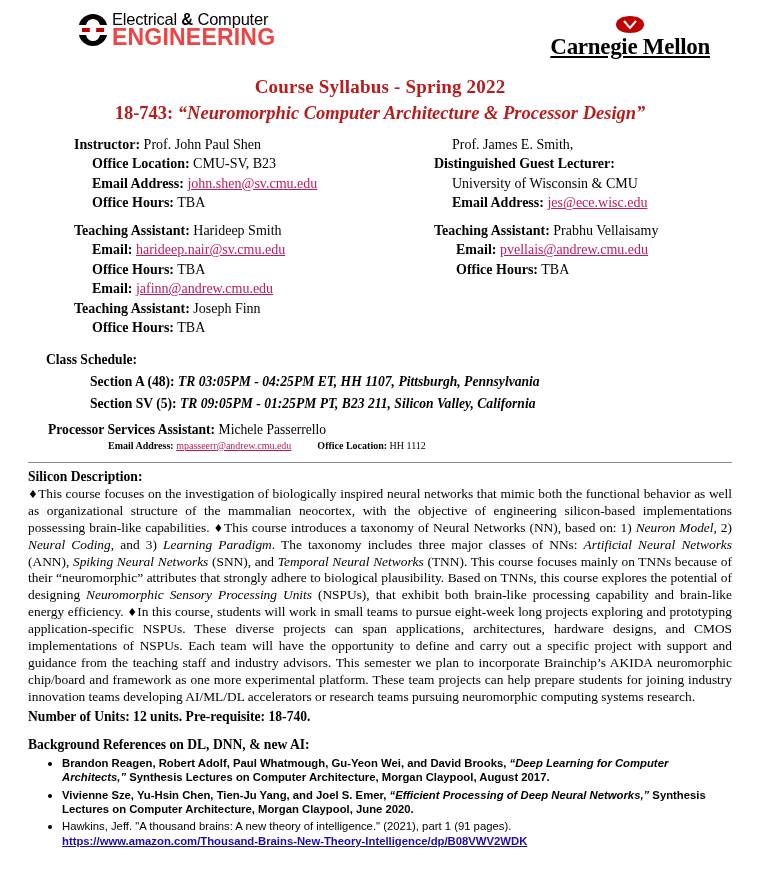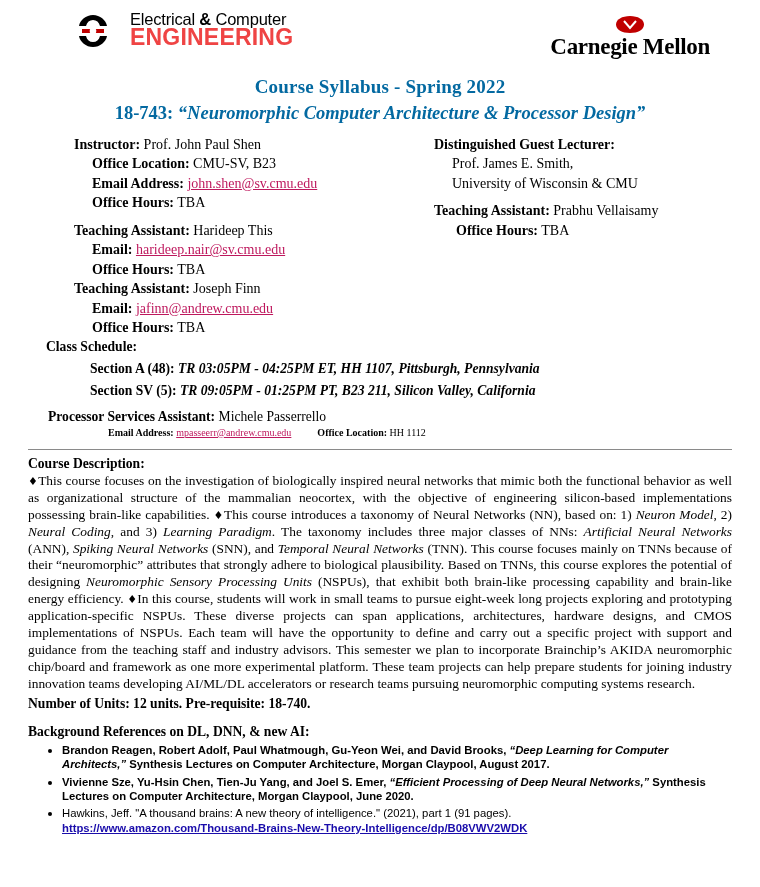--- a/index.html
+++ b/index.html
@@ -25,22 +25,22 @@
   .logo-row {
     display: flex;
     align-items: flex-start;
     justify-content: space-between;
     height: 56px;
     padding: 2px 8px 0 48px;
     box-sizing: border-box;
   }
   .ece-logo {
     display: flex;
-    align-items: flex-end;
-    gap: 20px;
+    align-items: center;
+    gap: 2px;
   }
   .ece-mark {
     width: 34px;
     height: 34px;
     position: relative;
     flex: 0 0 auto;
   }
   .ece-mark svg { display: block; }
   .ece-text {
     line-height: 0.92;
@@ -63,30 +63,31 @@
     text-align: left;
     font-family: "Liberation Serif", serif;
     padding-top: 4px;
     padding-right: 14px;
   }
   .cmu-logo .cmu-name {
     font-size: 23px;
     font-weight: 700;
     letter-spacing: -0.3px;
     white-space: nowrap;
+    text-decoration: underline;
   }
   .cmu-mark {
     display: block;
     margin: 0 auto 1px auto;
   }
   
   .title-block {
     text-align: center;
     margin-top: 10px;
-    color: #0369a1;
+    color: #b91c1c;
   }
   .title-1 {
     font-size: 19px;
     font-weight: 700;
     letter-spacing: 0.2px;
   }
   .title-2 {
     font-size: 18.5px;
     font-weight: 700;
     margin-top: 5px;
@@ -104,21 +105,21 @@
   .lbl { font-weight: 700; }
   .row { margin-bottom: 1px; line-height: 1.32; }
   .indent1 { padding-left: 18px; }
   .indent2 { padding-left: 22px; }
   .blk { margin-top: 9px; }
   a.link {
     color: #be185d;
     text-decoration: underline;
   }
   
-  .sched { font-size: 13.6px; }
+  .sched { margin-top: 13px; font-size: 13.6px; }
   .sched .hdr { font-weight: 700; padding-left: 18px; }
   .sched .line {
     padding-left: 62px;
     margin-top: 5px;
     line-height: 1.3;
   }
   .sched .line .sec { font-weight: 700; }
   .sched .line .det { font-style: italic; font-weight: 700; }
   .asa { margin-top: 9px; font-size: 13.6px; padding-left: 20px; }
   .asa2 { margin-top: 2px; font-size: 10px; padding-left: 80px; }
@@ -210,61 +211,63 @@
     <div class="col-left">
 
       <div>
         <div class="row"><span class="lbl">Instructor:</span> <span>Prof. John Paul Shen</span></div>
         <div class="row indent1"><span class="lbl">Office Location:</span> <span>CMU-SV, B23</span></div>
         <div class="row indent1"><span class="lbl">Email Address:</span> <a class="link" href="#">john.shen@sv.cmu.edu</a></div>
         <div class="row indent1"><span class="lbl">Office Hours:</span> <span>TBA</span></div>
       </div>
 
       <div class="blk">
-        <div class="row"><span class="lbl">Teaching Assistant:</span> <span>Harideep This</span></div>
+        <div class="row"><span class="lbl">Teaching Assistant:</span> <span>Harideep Smith</span></div>
         <div class="row indent1"><span class="lbl">Email:</span> <a class="link" href="#">harideep.nair@sv.cmu.edu</a></div>
         <div class="row indent1"><span class="lbl">Office Hours:</span> <span>TBA</span></div>
       </div>
 
       <div>
+        <div class="row indent1"><span class="lbl">Email:</span> <a class="link" href="#">jafinn@andrew.cmu.edu</a></div>
         <div class="row"><span class="lbl">Teaching Assistant:</span> <span>Joseph Finn</span></div>
-        <div class="row indent1"><span class="lbl">Email:</span> <a class="link" href="#">jafinn@andrew.cmu.edu</a></div>
         <div class="row indent1"><span class="lbl">Office Hours:</span> <span>TBA</span></div>
       </div>
 
     </div>
 
     <div class="col-right">
 
       <div>
+        <div class="row indent1">Prof. James E. Smith,</div>
         <div class="row"><span class="lbl">Distinguished Guest Lecturer:</span></div>
-        <div class="row indent1">Prof. James E. Smith,</div>
         <div class="row indent1">University of Wisconsin &amp; CMU</div>
+        <div class="row indent1"><span class="lbl">Email Address:</span> <a class="link" href="#">jes@ece.wisc.edu</a></div>
       </div>
 
       <div class="blk">
         <div class="row"><span class="lbl">Teaching Assistant:</span> <span>Prabhu Vellaisamy</span></div>
+        <div class="row indent2"><span class="lbl">Email:</span> <a class="link" href="#">pvellais@andrew.cmu.edu</a></div>
         <div class="row indent2"><span class="lbl">Office Hours:</span> <span>TBA</span></div>
       </div>
 
     </div>
   </div>
 
   <div class="sched">
     <div class="hdr">Class Schedule:</div>
     <div class="line"><span class="sec">Section A (48):</span> <span class="det">TR  03:05PM - 04:25PM ET,  HH 1107,  Pittsburgh, Pennsylvania</span></div>
     <div class="line"><span class="sec">Section SV (5):</span> <span class="det">TR  09:05PM - 01:25PM PT,  B23 211,  Silicon Valley, California</span></div>
   </div>
 
   <div class="asa"><span class="lbl">Processor Services Assistant:</span> <span>Michele Passerrello</span></div>
   <div class="asa2"><span class="lbl">Email Address:</span> <a class="link" href="#">mpasseerr@andrew.cmu.edu</a><span class="gap"></span><span class="lbl">Office Location:</span> <span>HH 1112</span></div>
 
   <hr class="sep">
 
-  <div class="desc-head">Course Description:</div>
+  <div class="desc-head">Silicon Description:</div>
   <div class="desc"><span class="dia">♦</span>This course focuses on the investigation of biologically inspired neural networks that mimic both the functional behavior as well as organizational structure of the mammalian neocortex, with the objective of engineering silicon-based implementations possessing brain-like capabilities.  <span class="dia">♦</span>This course introduces a taxonomy of Neural Networks (NN), based on: 1) <span class="ital">Neuron Model</span>, 2) <span class="ital">Neural Coding</span>, and 3) <span class="ital">Learning Paradigm</span>. The taxonomy includes three major classes of NNs: <span class="ital">Artificial Neural Networks</span> (ANN), <span class="ital">Spiking Neural Networks</span> (SNN), and <span class="ital">Temporal Neural Networks</span> (TNN). This course focuses mainly on TNNs because of their “neuromorphic” attributes that strongly adhere to biological plausibility. Based on TNNs, this course explores the potential of designing <span class="ital">Neuromorphic Sensory Processing Units</span> (NSPUs), that exhibit both brain-like processing capability and brain-like energy efficiency.  <span class="dia">♦</span>In this course, students will work in small teams to pursue eight-week long projects exploring and prototyping application-specific NSPUs. These diverse projects can span applications, architectures, hardware designs, and CMOS implementations of NSPUs. Each team will have the opportunity to define and carry out a specific project with support and guidance from the teaching staff and industry advisors. This semester we plan to incorporate Brainchip’s AKIDA neuromorphic chip/board and framework as one more experimental platform. These team projects can help prepare students for joining industry innovation teams developing AI/ML/DL accelerators or research teams pursuing neuromorphic computing systems research.</div>
   <div class="units">Number of Units: 12 units.  Pre-requisite: 18-740.</div>
 
   <div class="ref-head">Background References on DL, DNN, &amp; new AI:</div>
   <ul class="refs">
     <li>
       <b>Brandon Reagen, Robert Adolf, Paul Whatmough, Gu-Yeon Wei, and David Brooks,</b>
       <span class="ital">“Deep Learning for Computer Architects,”</span><b> Synthesis Lectures on Computer Architecture, Morgan Claypool, August 2017.</b><br>
     </li>
     <li>

